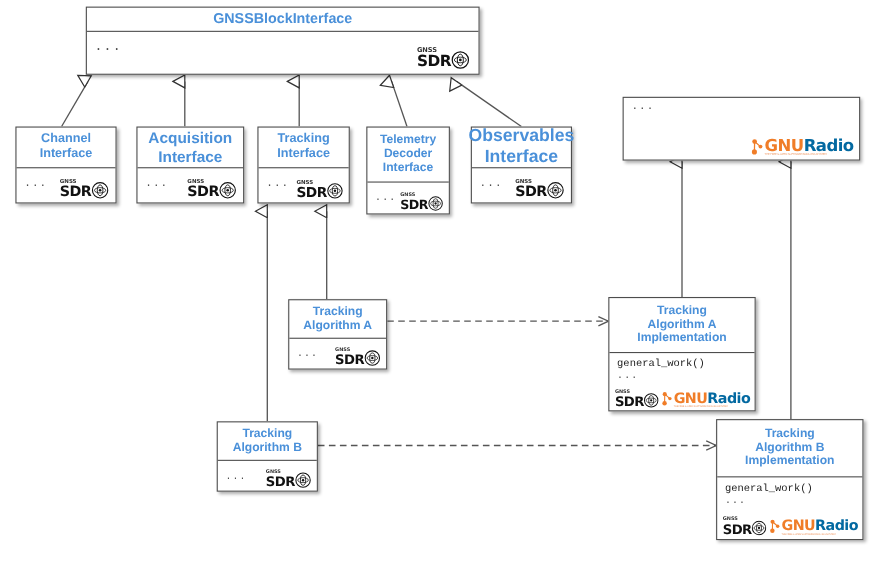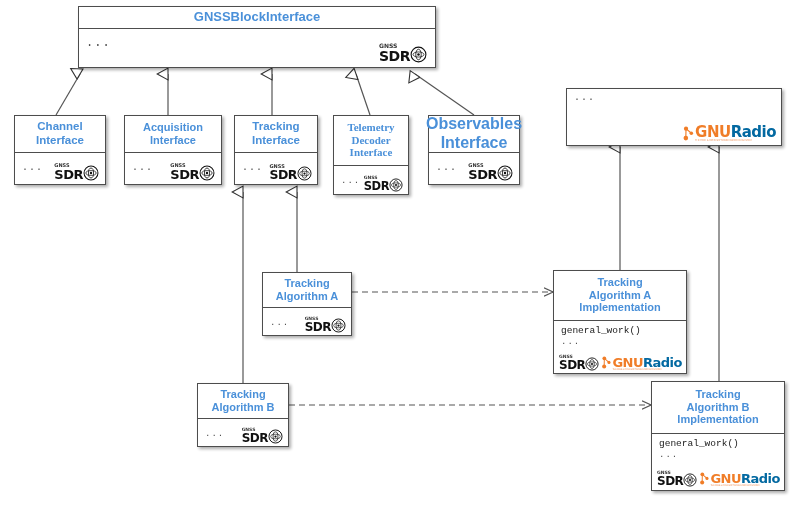--- a/index.html
+++ b/index.html
@@ -202,21 +202,21 @@
             <ellipse cx="10" cy="10" rx="3.2" ry="6.2" fill="none" stroke="#111" stroke-width="1"></ellipse>
             <ellipse cx="10" cy="10" rx="6.4" ry="3.0" fill="none" stroke="#111" stroke-width="0.9"></ellipse>
             <circle cx="10" cy="10" r="1.5" fill="#111"></circle>
           </svg>
         </span>
       </div>
     </div>
   </div>
 
   <div class="uml-box" style="left:124px; top:115px; width:98px; height:70px;">
-    <div class="uml-title" style="height:37px; font-size:11px;">
+    <div class="uml-title" style="height:37px; font-size:14px;">
       <span>Acquisition</span>
       <span>Interface</span>
     </div>
     <div class="uml-body">
       <span class="dots" style="font-size:10px;">...</span>
       <div class="logo-row" style="right:6px; bottom:3px;">
         <span class="gnsssdr">
           <span class="stack">
             <span class="gnss-sm" style="font-size:5px;">GNSS</span>
             <span class="sdr-lg" style="font-size:13px;">SDR</span>
@@ -250,21 +250,21 @@
             <ellipse cx="10" cy="10" rx="3.2" ry="6.2" fill="none" stroke="#111" stroke-width="1"></ellipse>
             <ellipse cx="10" cy="10" rx="6.4" ry="3.0" fill="none" stroke="#111" stroke-width="0.9"></ellipse>
             <circle cx="10" cy="10" r="1.5" fill="#111"></circle>
           </svg>
         </span>
       </div>
     </div>
   </div>
 
   <div class="uml-box" style="left:333px; top:115px; width:76px; height:80px;">
-    <div class="uml-title" style="height:50px; font-size:11px;font-family:Liberation Serif, serif;">
+    <div class="uml-title" style="height:50px; font-size:11px;">
       <span>Telemetry</span>
       <span>Decoder</span>
       <span>Interface</span>
     </div>
     <div class="uml-body">
       <span class="dots" style="font-size:9px;">...</span>
       <div class="logo-row" style="right:5px; bottom:2px;">
         <span class="gnsssdr">
           <span class="stack">
             <span class="gnss-sm" style="font-size:4.5px;">GNSS</span>

